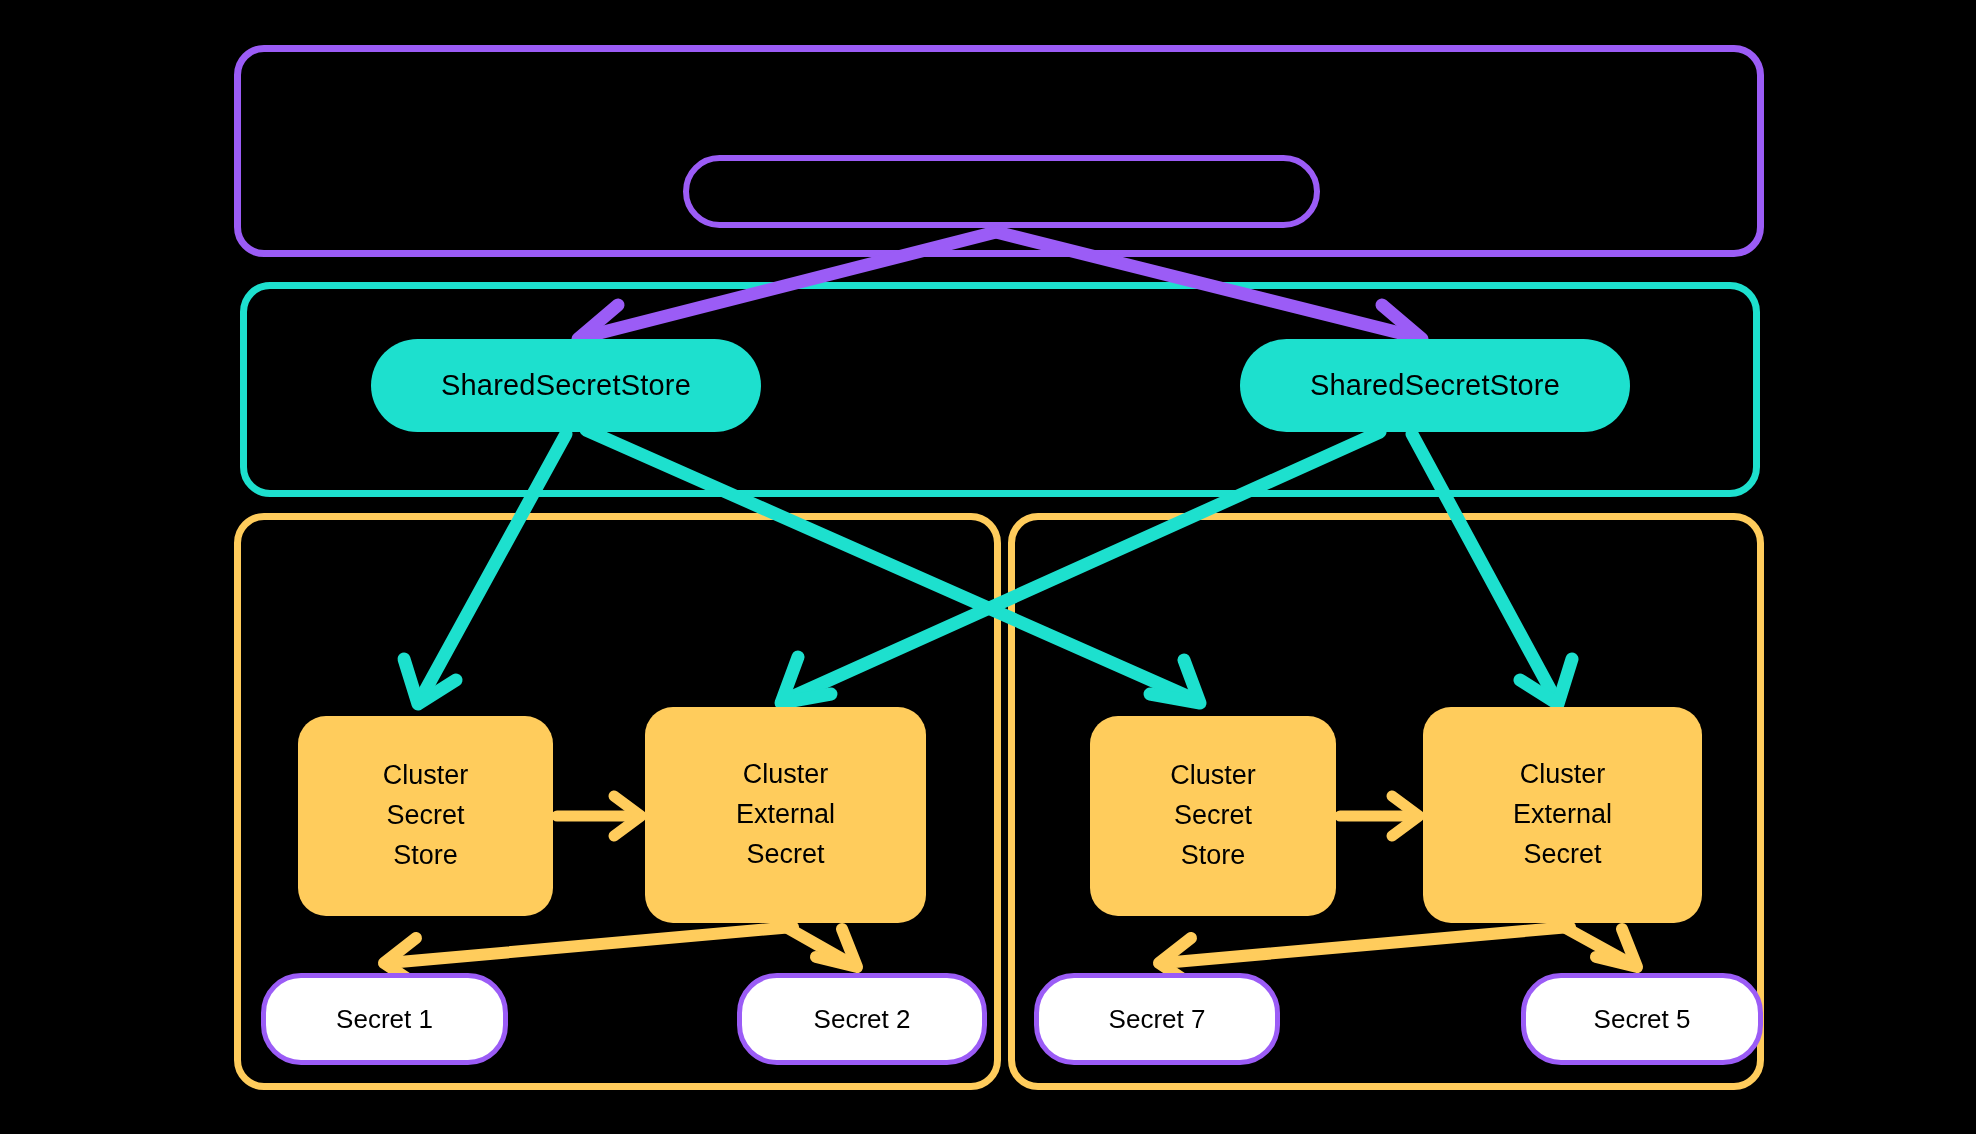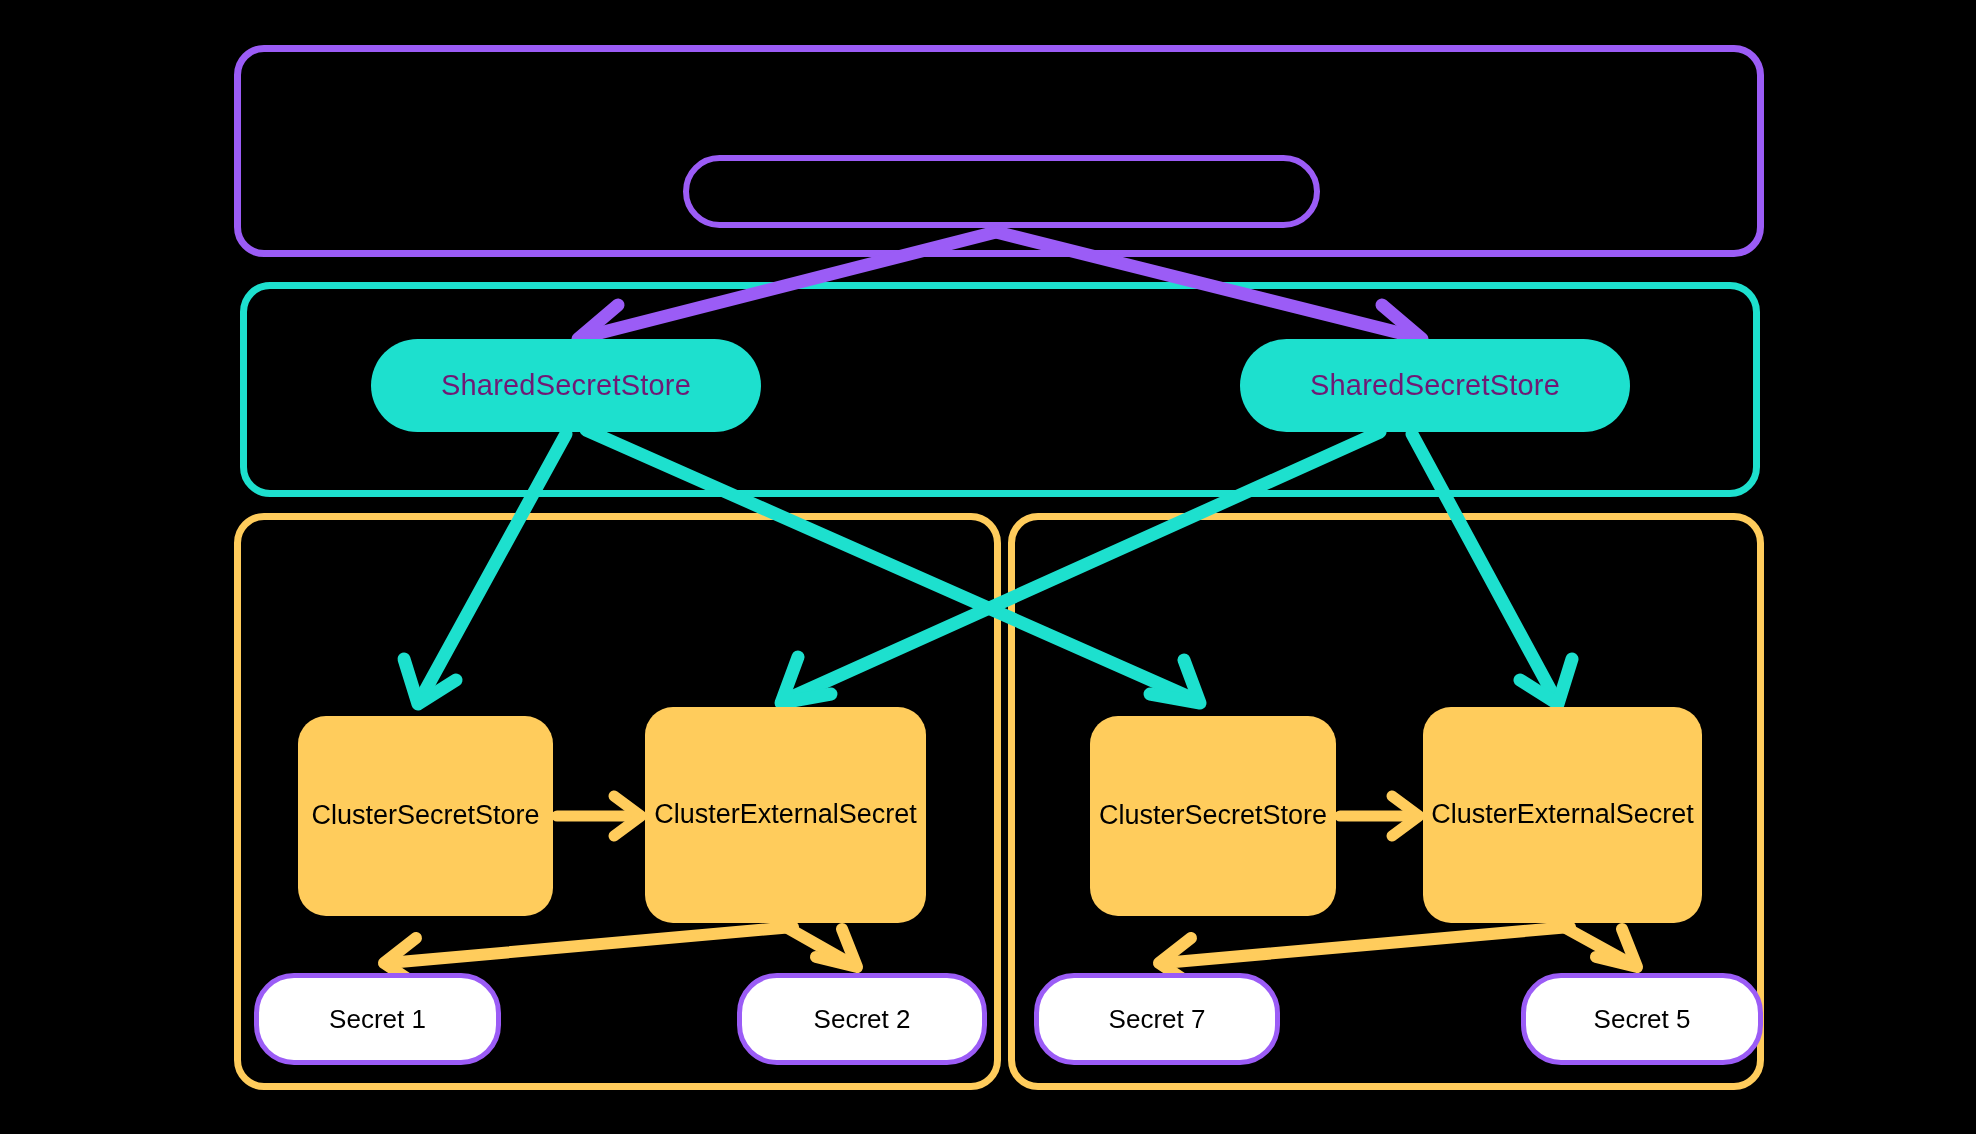--- a/index.html
+++ b/index.html
@@ -70,34 +70,34 @@
   }
   
   .shared-node {
     position: absolute;
     box-sizing: border-box;
     background: #1DE0CE;
     border-radius: 48px;
     display: flex;
     align-items: center;
     justify-content: center;
-    color: #701a75;
+    color: #000000;
     font-size: 29px;
     letter-spacing: 0.2px;
   }
   .shared-node-left  { left: 371px;  top: 339px; width: 390px; height: 93px; }
   .shared-node-right { left: 1240px; top: 339px; width: 390px; height: 93px; }
   
   .yellow-node {
     position: absolute;
     box-sizing: border-box;
     background: #FFCC5C;
     border-radius: 28px;
     display: flex;
-    flex-direction: row;
+    flex-direction: column;
     align-items: center;
     justify-content: center;
     color: #000000;
     font-size: 27px;
     line-height: 1.47;
     text-align: center;
   }
   .yn-css-a { left: 298px;  top: 716px; width: 255px; height: 200px; }
   .yn-ces-a { left: 645px;  top: 707px; width: 281px; height: 216px; }
   .yn-css-b { left: 1090px; top: 716px; width: 246px; height: 200px; }
@@ -108,21 +108,21 @@
     box-sizing: border-box;
     background: #FFFFFF;
     border: 5px solid #9B5CF6;
     border-radius: 40px;
     display: flex;
     align-items: center;
     justify-content: center;
     color: #000000;
     font-size: 26px;
   }
-  .sp-1 { left: 254px;  top: 973px; width: 247px; height: 92px; }
+  .sp-1 { left: 261px;  top: 973px; width: 247px; height: 92px; }
   .sp-2 { left: 737px;  top: 973px; width: 250px; height: 92px; }
   .sp-3 { left: 1034px; top: 973px; width: 246px; height: 92px; }
   .sp-4 { left: 1521px; top: 973px; width: 242px; height: 92px; }
   
   #arrows {
     position: absolute;
     left: 0;
     top: 0;
     width: 1976px;
     height: 1134px;

